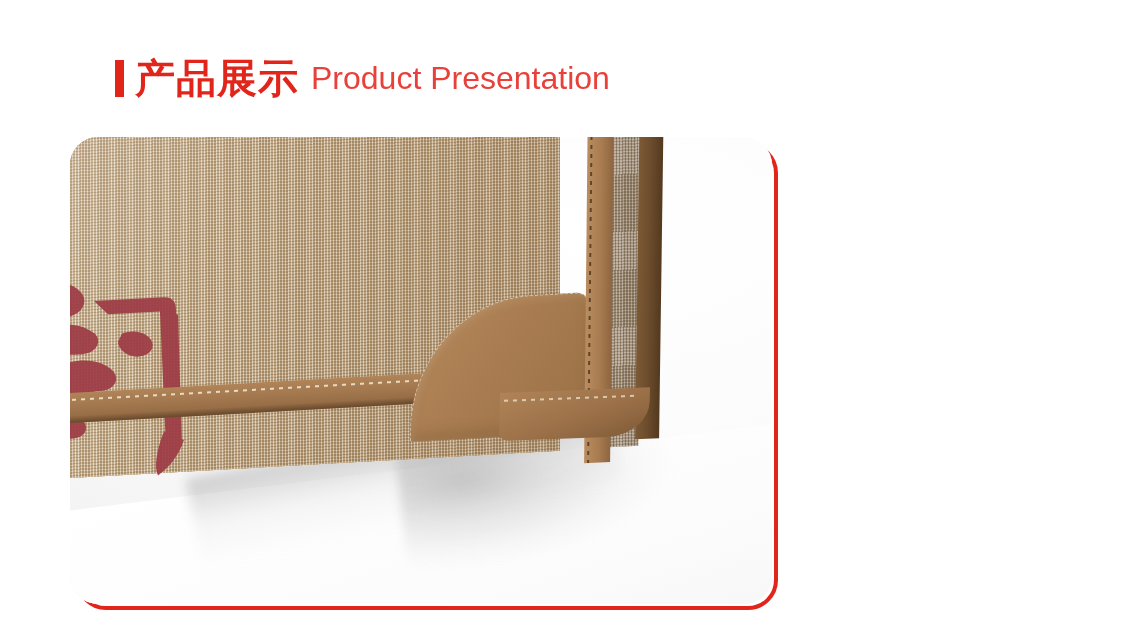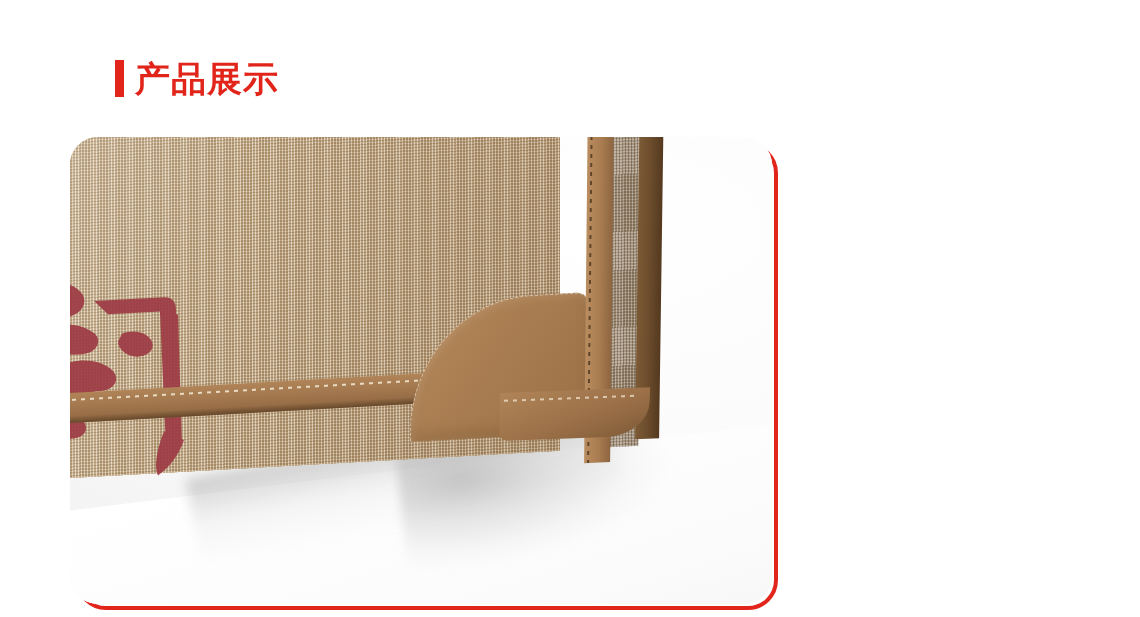--- a/index.html
+++ b/index.html
@@ -25,21 +25,21 @@
     height: 46px;
   }
   .heading-accent-bar {
     width: 9px;
     height: 37px;
     background: #e1251b;
     margin-right: 11px;
     flex: 0 0 auto;
   }
   .heading-cn {
-    font-size: 35px;
+    font-size: 40px;
     font-weight: 700;
     color: #e1251b;
     letter-spacing: 1px;
     line-height: 1;
     white-space: nowrap;
   }
   .heading-en {
     font-size: 32px;
     font-weight: 400;
     color: #e8403a;
@@ -305,20 +305,21 @@
         rgba(245,235,215,0.7) 0px, rgba(245,235,215,0.7) 4px,
         rgba(245,235,215,0) 4px, rgba(245,235,215,0) 9px);
   }
 </style>
 </head>
 <body>
 
 <div class="section-heading">
   <div class="heading-accent-bar"></div>
   <div class="heading-cn">产品展示</div>
+  <div class="heading-en">Product Presentation</div>
 </div>
 
 <div class="product-card">
 
   <div class="card-frame"></div>
 
   <div class="card-photo">
     <div class="scene">
 
       <div class="scene-floor"></div>

